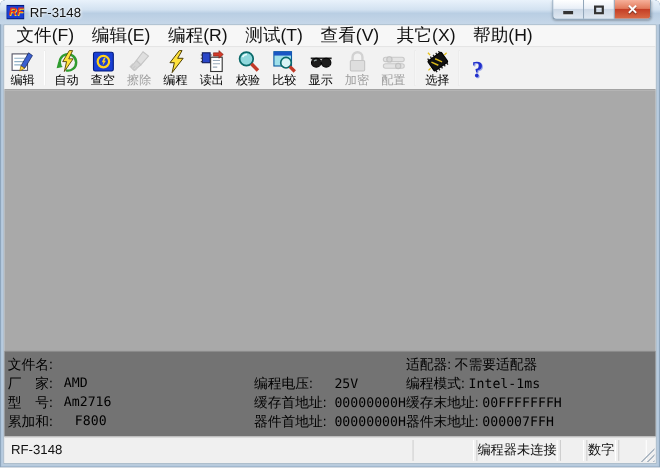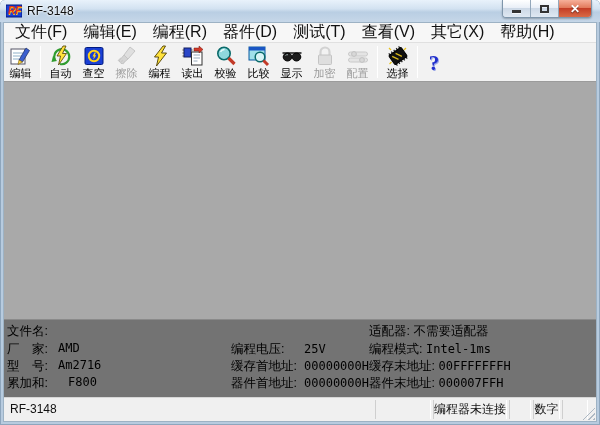--- a/index.html
+++ b/index.html
@@ -161,21 +161,20 @@
         </div>
     </div>
   </div>
 
   <div class="frame-inner">
 
     <div class="menubar">
       <span class="menu-item">文件(F)</span>
       <span class="menu-item">编辑(E)</span>
       <span class="menu-item">编程(R)</span>
-      <span class="menu-item">器件(D)</span>
       <span class="menu-item">测试(T)</span>
       <span class="menu-item">查看(V)</span>
       <span class="menu-item">其它(X)</span>
       <span class="menu-item">帮助(H)</span>
     </div>
 
     <div class="toolbar">
 
       <div class="tbtn">
         <span class="ticon">

